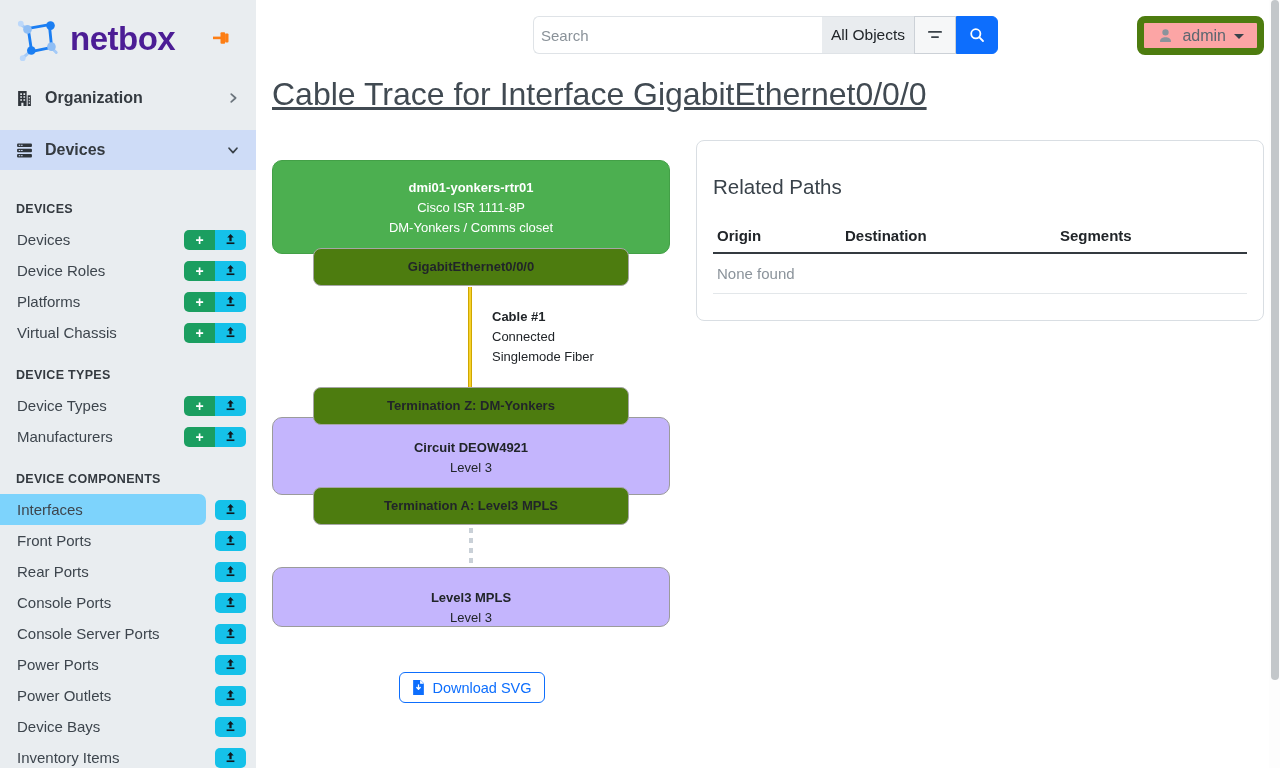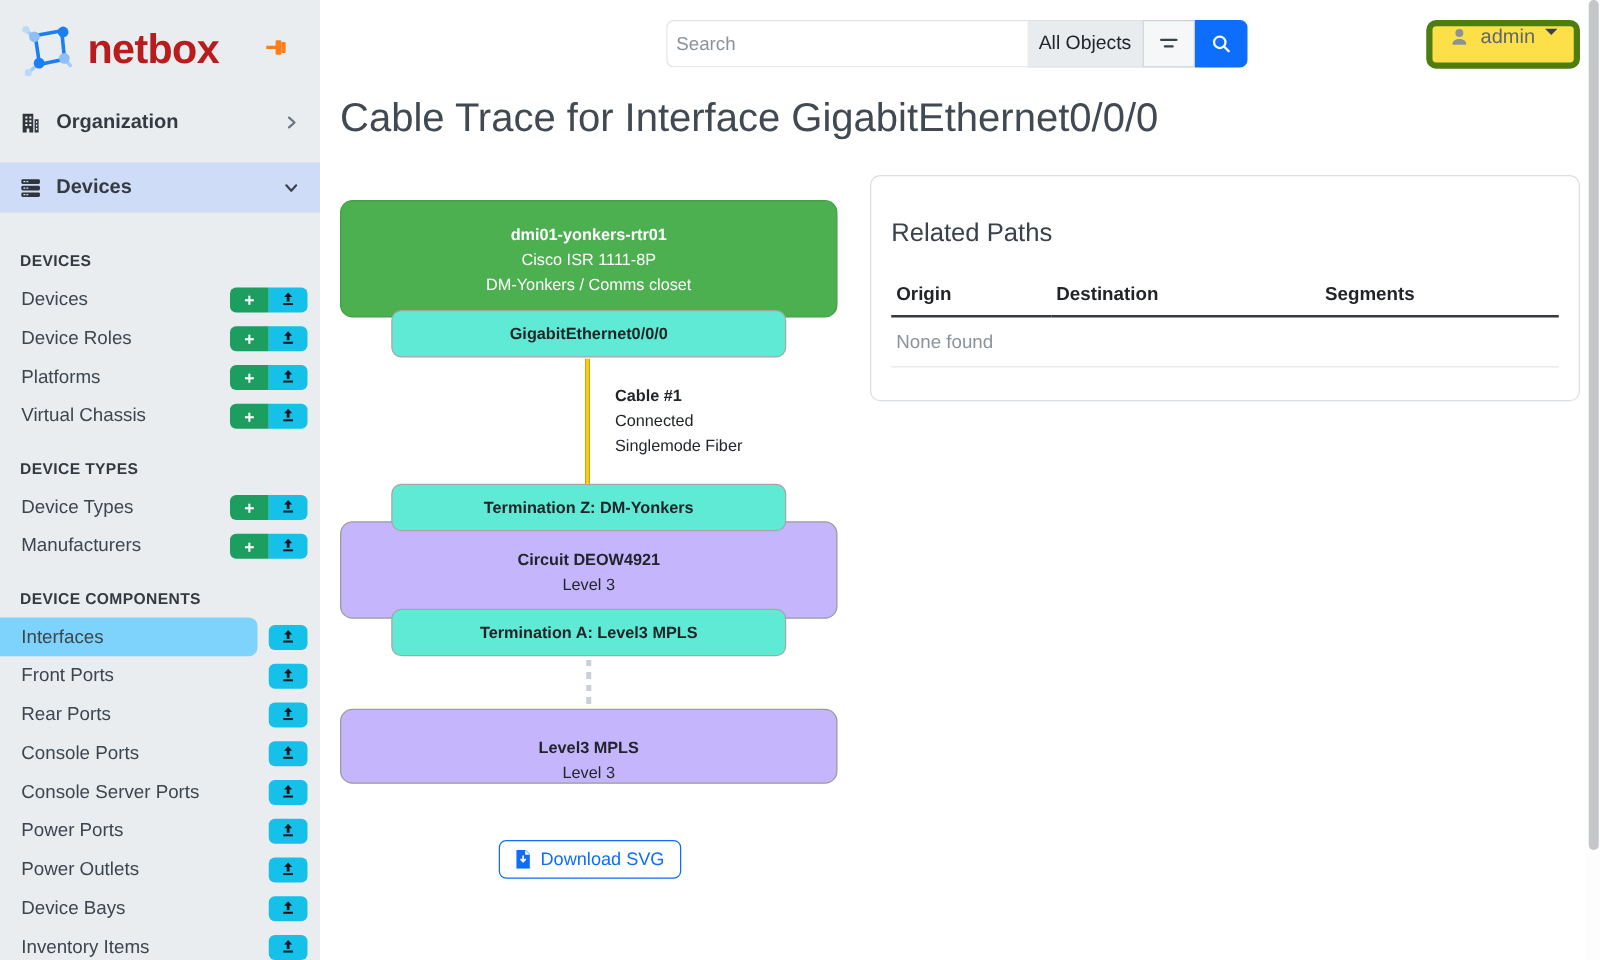--- a/index.html
+++ b/index.html
@@ -4,21 +4,21 @@
 <style>
   * { box-sizing: border-box; margin: 0; padding: 0; }
   html,body { width:1280px; height:768px; overflow:hidden; }
   body {
     font-family: "Liberation Sans", "DejaVu Sans", sans-serif;
     background:#ffffff; color:#212529; position:relative;
   }
   
   .sidebar { position:absolute; left:0; top:0; width:256px; height:768px; background:#e9edf0; }
   .logo-row { height:78px; display:flex; align-items:center; padding-left:16px; position:relative; }
-  .brand-text { font-size:33px; font-weight:700; color:#b91c1c; letter-spacing:-0.5px; margin-left:8px; }
+  .brand-text { font-size:33px; font-weight:700; color:#4c1d95; letter-spacing:-0.5px; margin-left:8px; }
   .pin-btn { position:absolute; right:24px; top:29px; width:20px; height:18px; display:flex; align-items:center; }
   .nav-group { height:40px; display:flex; align-items:center; padding:0 16px; gap:12px;
                color:#343a40; font-size:16px; font-weight:700; margin-bottom:12px; cursor:pointer; }
   .nav-group.active { background:#cedcf7; }
   .nav-group .chev { margin-left:auto; display:flex; }
   .sec-title { padding:20px 16px 8px; font-size:12.5px; font-weight:700; color:#343a40; letter-spacing:.3px; }
   .sb-item { display:flex; align-items:center; height:31px; }
   .sb-item .label-wrap { width:206px; height:31px; display:flex; align-items:center;
                          padding-left:17px; font-size:15px; color:#3d454d; }
   .sb-item.active .label-wrap { background:#7dd3fc; border-radius:0 7px 7px 0; }
@@ -36,35 +36,35 @@
   .search-input { width:289px; height:38px; border:1px solid #dfe3e7; border-right:none;
                   border-radius:6px 0 0 6px; padding:0 7px; font-size:15px; outline:none;
                   font-family:inherit; color:#212529; }
   .search-input::placeholder { color:#8a9299; }
   .scope-box { width:92px; background:#e9ecef; border-top:1px solid #dfe3e7; border-bottom:1px solid #dfe3e7;
                display:flex; align-items:center; justify-content:center; font-size:15.5px; color:#212529; cursor:pointer; }
   .filter-btn { width:42px; background:#f6f7f8; border:1px solid #ccd1d7;
                 display:flex; align-items:center; justify-content:center; cursor:pointer; }
   .search-btn { width:42px; background:#0d6efd; border:1px solid #0d6efd; border-radius:0 6px 6px 0;
                 display:flex; align-items:center; justify-content:center; cursor:pointer; }
-  .admin-btn { position:absolute; right:16px; top:16px; height:39px; border:5px solid #4d7c0f;
-               border-radius:8px; display:flex; gap:8px; padding:0 13px;
-               color:#5c6670; font-size:16px; cursor:pointer; background:#fde047; }
+  .admin-btn { position:absolute; right:16px; top:16px; height:39px; border:7px solid #4d7c0f;
+               border-radius:8px; display:flex; align-items:center; gap:8px; padding:0 13px;
+               color:#5c6670; font-size:16px; cursor:pointer; background:#fca5a5; }
   .caret-down { width:0; height:0; border-left:5px solid transparent; border-right:5px solid transparent;
                 border-top:5px solid #39424a; margin-top:2px; }
-  .page-title { margin:6px 0 0 16px; font-size:32px; font-weight:400; color:#414a52; height:40px; }
+  .page-title { margin:6px 0 0 16px; font-size:32px; font-weight:400; color:#414a52; height:40px;text-decoration:underline; }
   .content { display:flex; align-items:flex-start; margin:24px 16px 0; }
   
   .trace-col { width:400px; flex:none; }
   .trace { position:relative; width:400px; height:487px; margin-top:20px; font-size:13px; }
   .tbox { position:absolute; text-align:center; line-height:20px; color:#212529; }
   .t-device { left:0; top:0; width:398px; height:94px; background:#4caf50; border:1px solid #43a047;
               border-radius:10px; color:#fff; padding-top:17px; }
   .t-node-title { font-weight:700; }
-  .t-small { left:41px; width:316px; height:38px; background:#5eead4; border:1px solid #a6a6a6;
+  .t-small { left:41px; width:316px; height:38px; background:#4d7c0f; border:1px solid #a6a6a6;
              border-radius:8px; font-weight:700; display:flex; align-items:center; justify-content:center; }
   .t-iface { top:88px; }
   .t-termz { top:227px; }
   .t-terma { top:327px; }
   .t-big { left:0; width:398px; background:#c4b5fd; border:1px solid #9b9b9b; border-radius:10px; padding-top:20px; }
   .t-circuit { top:257px; height:78px; }
   .t-pn { top:407px; height:60px; }
   .cable-line { position:absolute; left:196px; top:127px; width:4px; height:100px;
                 background:#f5d22b; border-left:1px solid #cfa602; border-right:1px solid #cfa602; }
   .cable-text { position:absolute; left:220px; top:147px; text-align:left; line-height:20px; }

